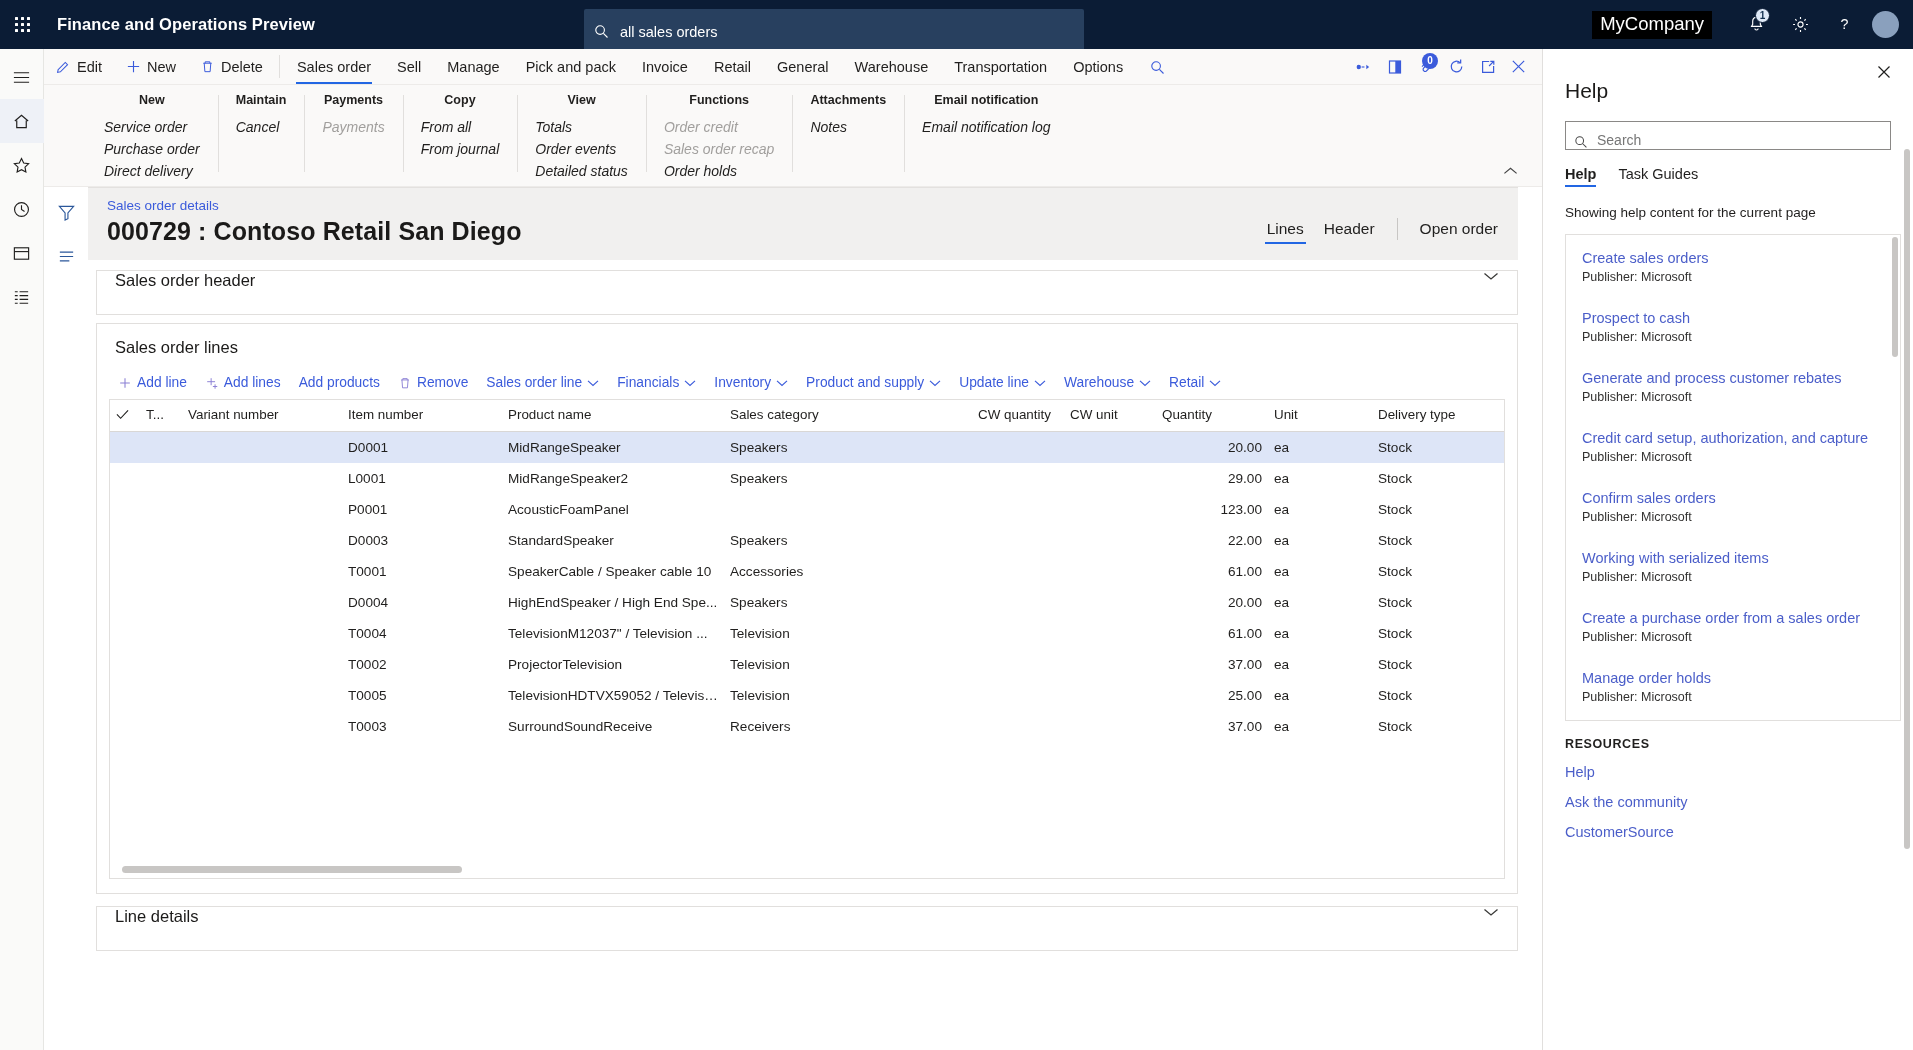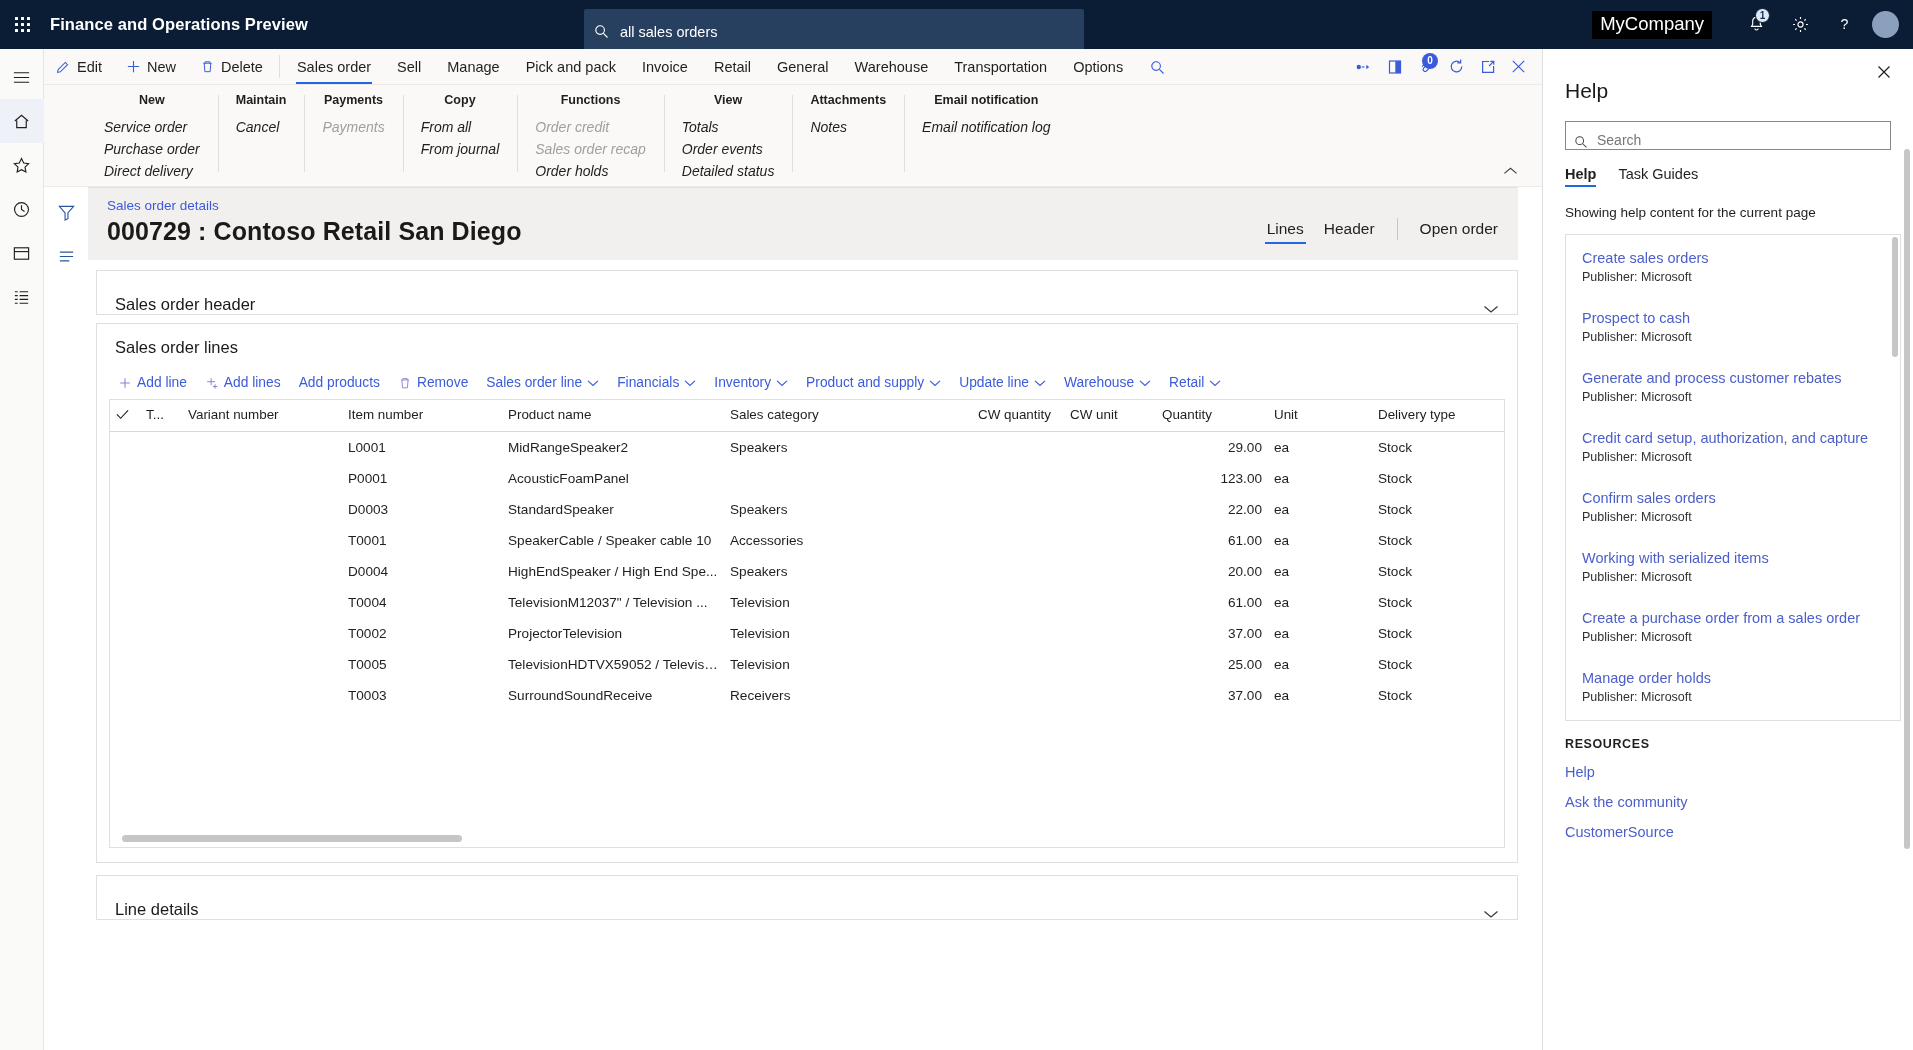--- a/index.html
+++ b/index.html
@@ -13,21 +13,21 @@
   .app { position:relative; width:1913px; height:1050px; display:flex; flex-direction:column; }
 
   
   .topbar {
     height:49px; background:#0b1c35; color:#fff; display:flex; align-items:center;
     flex:0 0 49px; position:relative;
   }
   .waffle { width:44px; height:49px; display:flex; align-items:center; justify-content:center; cursor:pointer; }
   .waffle-grid { display:grid; grid-template-columns:repeat(3,3px); grid-template-rows:repeat(3,3px); gap:3px; }
   .waffle-grid i { width:3px; height:3px; background:#fff; display:block; border-radius:0.5px; }
-  .app-title { font-size:16.5px; font-weight:600; letter-spacing:.1px; margin-left:6px; white-space:nowrap; }
+  .app-title { font-size:16.5px; font-weight:600; letter-spacing:.1px; margin-left:13px; white-space:nowrap; }
   .globalsearch {
     position:absolute; left:584px; top:9px; width:500px; height:45px;
     background:#28405f; display:flex; align-items:center; padding:0 10px; border-radius:2px; cursor:text;
   }
   .globalsearch .mag { margin-right:9px; flex:0 0 auto; }
   .globalsearch input {
     background:transparent; border:0; outline:0; color:#fff; font-size:14.5px;
     font-family:"Liberation Sans", sans-serif; width:100%;
   }
   .globalsearch input::placeholder { color:#dfe6f0; }
@@ -106,21 +106,21 @@
   .breadcrumb { font-size:13.5px; color:#3b5bdb; cursor:pointer; margin-bottom:3px; }
   .page-title-row { display:flex; align-items:flex-end; }
   .page-title { font-size:25px; font-weight:700; color:#1b1a19; letter-spacing:.1px; }
   .page-head-right { margin-left:auto; display:flex; align-items:center; gap:0; padding-bottom:4px; padding-right:10px; }
   .ptab { font-size:15.5px; color:#201f1e; padding:4px 10px; cursor:pointer; position:relative; }
   .ptab.selected::after { content:""; position:absolute; left:8px; right:8px; bottom:-2px; height:2px; background:#2266e3; }
   .ptab-sep { width:1px; height:22px; background:#c8c6c4; margin:0 12px; }
 
   .fastcard {
     background:#fff; border:1px solid #e1dfdd; margin:10px 0 0 8px;
-    display:flex; align-items:flex-end; height:45px; padding:0 18px; cursor:pointer;
+    display:flex; align-items:flex-start; height:45px; padding:0 18px; cursor:pointer;
   }
   .fastcard-title { font-size:16.5px; color:#1b1a19; }
   .fastcard-chev { margin-left:auto; color:#3a3a38; }
 
   .lines-card { background:#fff; border:1px solid #e1dfdd; margin:8px 0 0 8px; padding:0; }
   .lines-head { height:46px; display:flex; align-items:center; padding:0 18px; }
   .lines-head-title { font-size:16.5px; color:#1b1a19; }
 
   .grid-toolbar { display:flex; align-items:center; padding:0 10px 4px 12px; font-size:13.8px; color:#3b5bdb; flex-wrap:nowrap; }
   .gt-item { display:flex; align-items:center; gap:5px; padding:5px 9px; cursor:pointer; white-space:nowrap; }
@@ -366,32 +366,32 @@
             <div class="rgroup-title">Payments</div>
             <div class="rgroup-item disabled">Payments</div>
           </div>
 
           <div class="rgroup" style="min-width:86px">
             <div class="rgroup-title">Copy</div>
             <div class="rgroup-item">From all</div>
             <div class="rgroup-item">From journal</div>
           </div>
 
+          <div class="rgroup" style="min-width:96px">
+            <div class="rgroup-title">View</div>
+            <div class="rgroup-item">Totals</div>
+            <div class="rgroup-item">Order events</div>
+            <div class="rgroup-item">Detailed status</div>
+          </div>
+
           <div class="rgroup" style="min-width:120px">
             <div class="rgroup-title">Functions</div>
             <div class="rgroup-item disabled">Order credit</div>
             <div class="rgroup-item disabled">Sales order recap</div>
             <div class="rgroup-item">Order holds</div>
-          </div>
-
-          <div class="rgroup" style="min-width:96px">
-            <div class="rgroup-title">View</div>
-            <div class="rgroup-item">Totals</div>
-            <div class="rgroup-item">Order events</div>
-            <div class="rgroup-item">Detailed status</div>
           </div>
 
           <div class="rgroup" style="min-width:94px">
             <div class="rgroup-title">Attachments</div>
             <div class="rgroup-item">Notes</div>
           </div>
 
           <div class="rgroup" style="min-width:160px">
             <div class="rgroup-title">Email notification</div>
             <div class="rgroup-item">Email notification log</div>
@@ -543,20 +543,33 @@
                     <th>Product name</th>
                     <th>Sales category</th>
                     <th class="num">CW quantity</th>
                     <th>CW unit</th>
                     <th class="num">Quantity</th>
                     <th>Unit</th>
                     <th>Delivery type</th>
                   </tr>
                 </thead>
                 <tbody>
+                  <tr class="selected">
+                    <td></td>
+                    <td></td>
+                    <td></td>
+                    <td class="cell-link">D0001</td>
+                    <td>MidRangeSpeaker</td>
+                    <td class="cell-link">Speakers</td>
+                    <td class="num"></td>
+                    <td></td>
+                    <td class="num">20.00</td>
+                    <td class="cell-link">ea</td>
+                    <td>Stock</td>
+                  </tr>
                   <tr>
                     <td></td>
                     <td></td>
                     <td></td>
                     <td>L0001</td>
                     <td>MidRangeSpeaker2</td>
                     <td>Speakers</td>
                     <td class="num"></td>
                     <td></td>
                     <td class="num">29.00</td>

